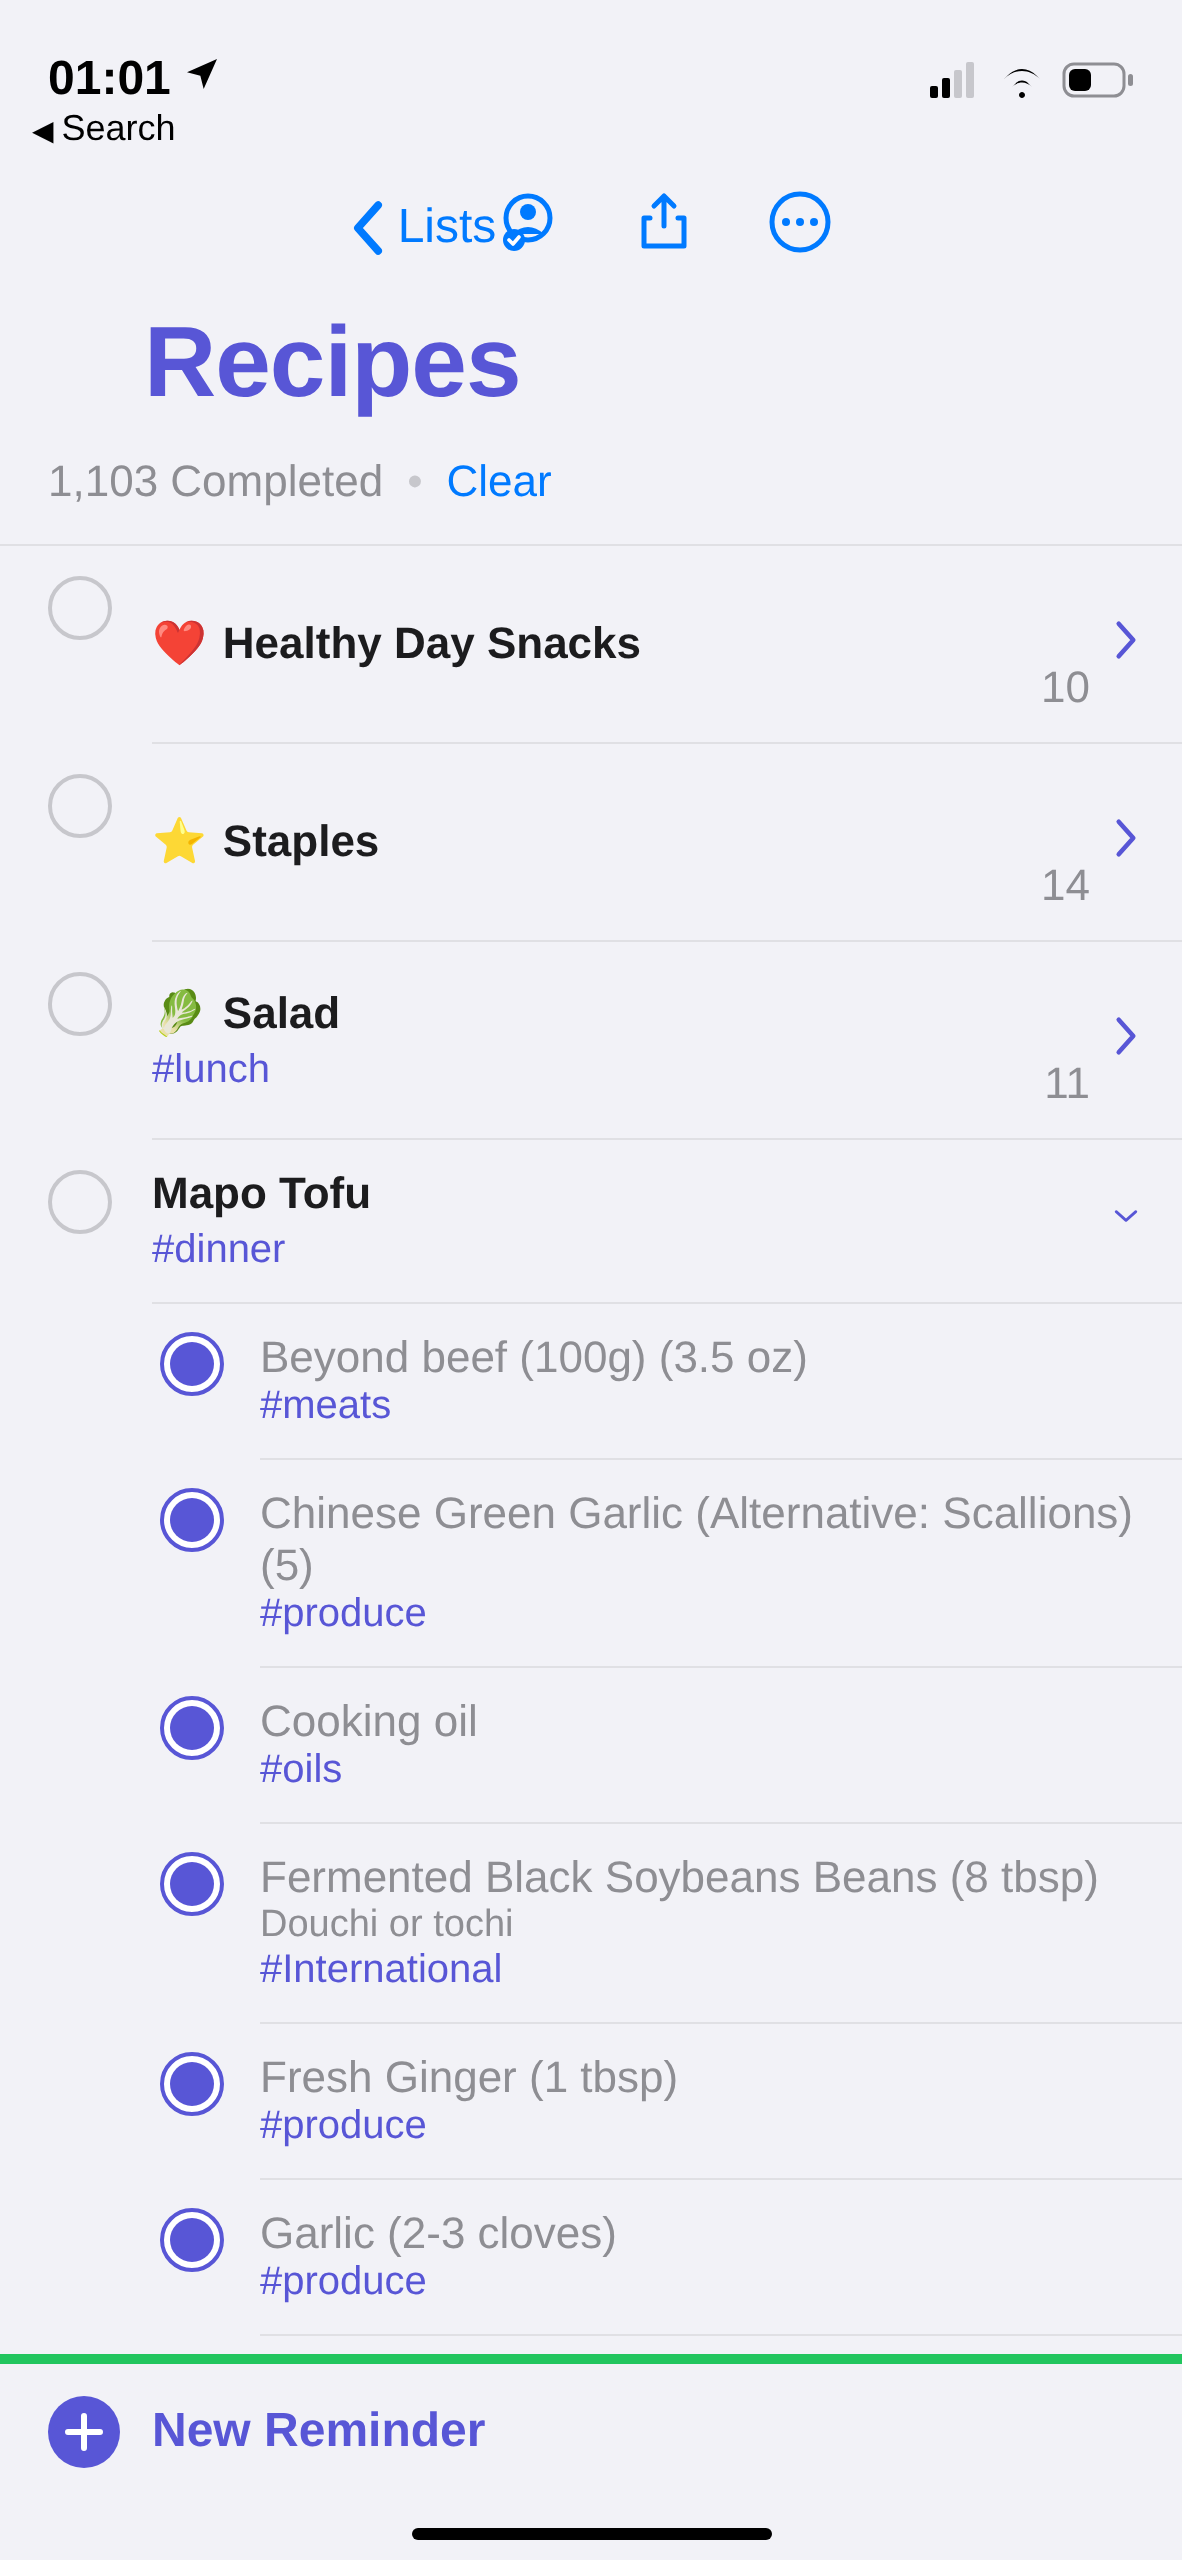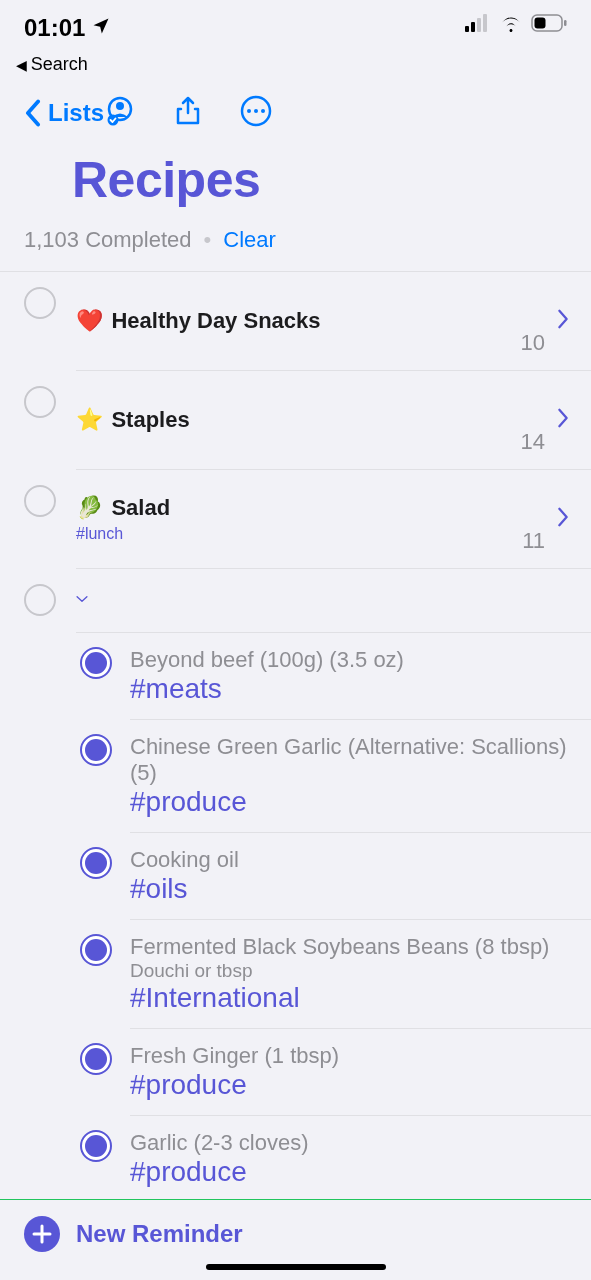--- a/index.html
+++ b/index.html
@@ -9,43 +9,42 @@
       background: #f2f2f7;
       font-family: -apple-system, BlinkMacSystemFont, 'SF Pro Text', 'Helvetica Neue', sans-serif;
       overflow: hidden;
       position: relative;
     }
 
     
     .status-bar {
       display: flex;
       justify-content: space-between;
-      align-items: flex-start;
+      align-items: flex-end;
       padding: 14px 24px 0;
       height: 54px;
     }
     .status-left { display: flex; align-items: center; gap: 6px; font-size: 24px; font-weight: 600; }
     .status-right { display: flex; align-items: center; gap: 8px; }
 
     .breadcrumb {
       padding: 0 16px 6px;
       font-size: 18px;
       display: flex;
       align-items: center;
       gap: 4px;
     }
     .breadcrumb-caret { font-size: 14px; }
 
     
     .nav-bar {
       display: flex;
-      justify-content: flex-start;
+      justify-content: center;
       align-items: center;
       padding: 14px 24px 10px;
-      font-weight: bold;
     }
     .nav-back {
       display: flex;
       align-items: center;
       gap: 6px;
       color: #007aff;
       font-size: 24px;
     }
     .nav-back svg { width: 18px; height: 28px; }
     .nav-actions {
@@ -119,51 +118,51 @@
     }
     .row-main { flex: 1; display: flex; flex-direction: column; gap: 4px; }
     .row-title {
       font-size: 22px;
       font-weight: 600;
       color: #1c1c1e;
       display: flex;
       align-items: center;
       gap: 8px;
     }
-    .row-tag { font-size: 16px; color: #5856d6; }
+    .row-tag { font-size: 20px; color: #5856d6; }
     .row-count { font-size: 22px; color: #8e8e93; margin-top: 44px; }
     .chevron svg { width: 12px; height: 20px; }
 
     .subrow {
       display: flex;
       align-items: flex-start;
       padding-left: 80px;
     }
     .subrow .checkbox { width: 32px; height: 32px; margin-top: 14px; margin-right: 18px; }
     .subrow-body {
       flex: 1;
       border-bottom: 1px solid #e0e0e4;
       padding: 14px 22px 14px 0;
       display: flex;
       flex-direction: column;
       gap: 0;
     }
     .subrow-title { font-size: 22px; color: #8e8e93; }
     .subrow-note { font-size: 19px; color: #8e8e93; }
-    .subrow-tag { font-size: 28px; color: #5856d6; }
+    .subrow-tag { font-size: 20px; color: #5856d6; }
 
     
     .footer {
       position: absolute;
       bottom: 0;
       left: 0;
       right: 0;
       background: #f2f2f7;
-      border-top: 1px solid #22c55e;
-      padding: 16px 24px 28px;
+      border-top: 5px solid #22c55e;
+      padding: 16px 24px 46px;
       display: flex;
       align-items: center;
       gap: 16px;
       text-align: right;
     }
     .add-circle {
       width: 36px;
       height: 36px;
       background: #5856d6;
       border-radius: 50%;
@@ -317,20 +316,26 @@
       <span class="row-count">11</span>
       <span class="chevron"><svg viewBox="0 0 12 22">
             <path d="M2 2 L10 11 L2 20" stroke="#5856d6" stroke-width="2.5" fill="none" stroke-linecap="round" stroke-linejoin="round"></path>
           </svg></span>
     </div>
   </div>
 
   <div class="row">
     <div class="checkbox"></div>
     <div class="row-body">
+      <div class="row-main">
+        <div class="row-title">
+          <span>Mapo Tofu</span>
+        </div>
+        <span class="row-tag">#dinner</span>
+      </div>
       <span class="chevron"><svg viewBox="0 0 22 12">
             <path d="M2 2 L11 10 L20 2" stroke="#5856d6" stroke-width="2.5" fill="none" stroke-linecap="round" stroke-linejoin="round"></path>
           </svg></span>
     </div>
   </div>
 
   <div class="subrow">
     <div class="checkbox filled"></div>
     <div class="subrow-body">
       <span class="subrow-title">Beyond beef (100g) (3.5 oz)</span>
@@ -351,21 +356,21 @@
     <div class="subrow-body">
       <span class="subrow-title">Cooking oil</span>
       <span class="subrow-tag">#oils</span>
     </div>
   </div>
 
   <div class="subrow">
     <div class="checkbox filled"></div>
     <div class="subrow-body">
       <span class="subrow-title">Fermented Black Soybeans Beans (8 tbsp)</span>
-      <span class="subrow-note">Douchi or tbsp</span>
+      <span class="subrow-note">Douchi or tochi</span>
       <span class="subrow-tag">#International</span>
     </div>
   </div>
 
   <div class="subrow">
     <div class="checkbox filled"></div>
     <div class="subrow-body">
       <span class="subrow-title">Fresh Ginger (1 tbsp)</span>
       <span class="subrow-tag">#produce</span>
     </div>

